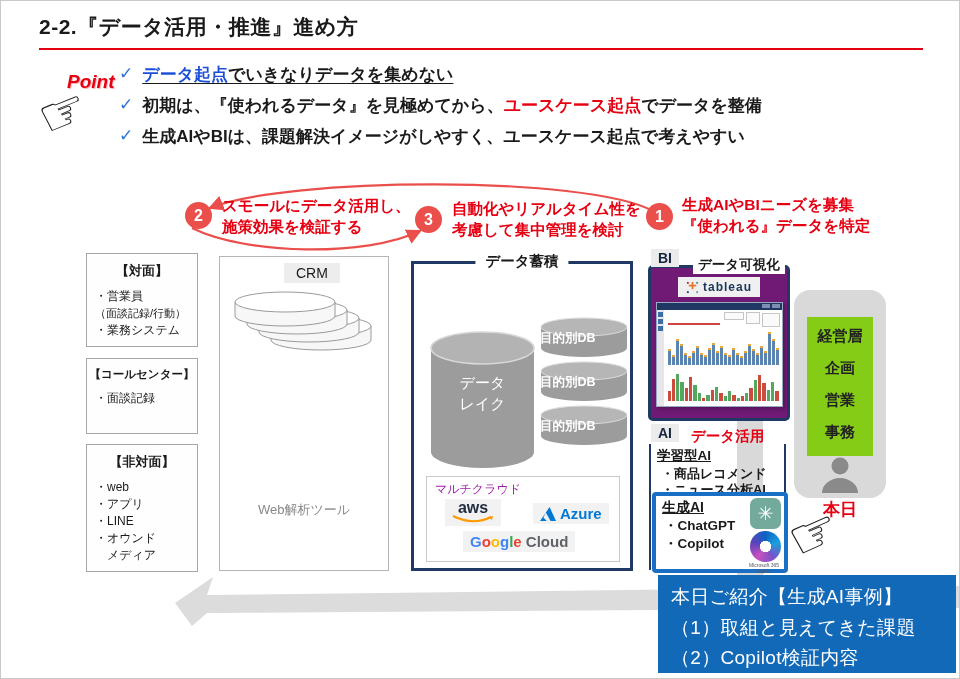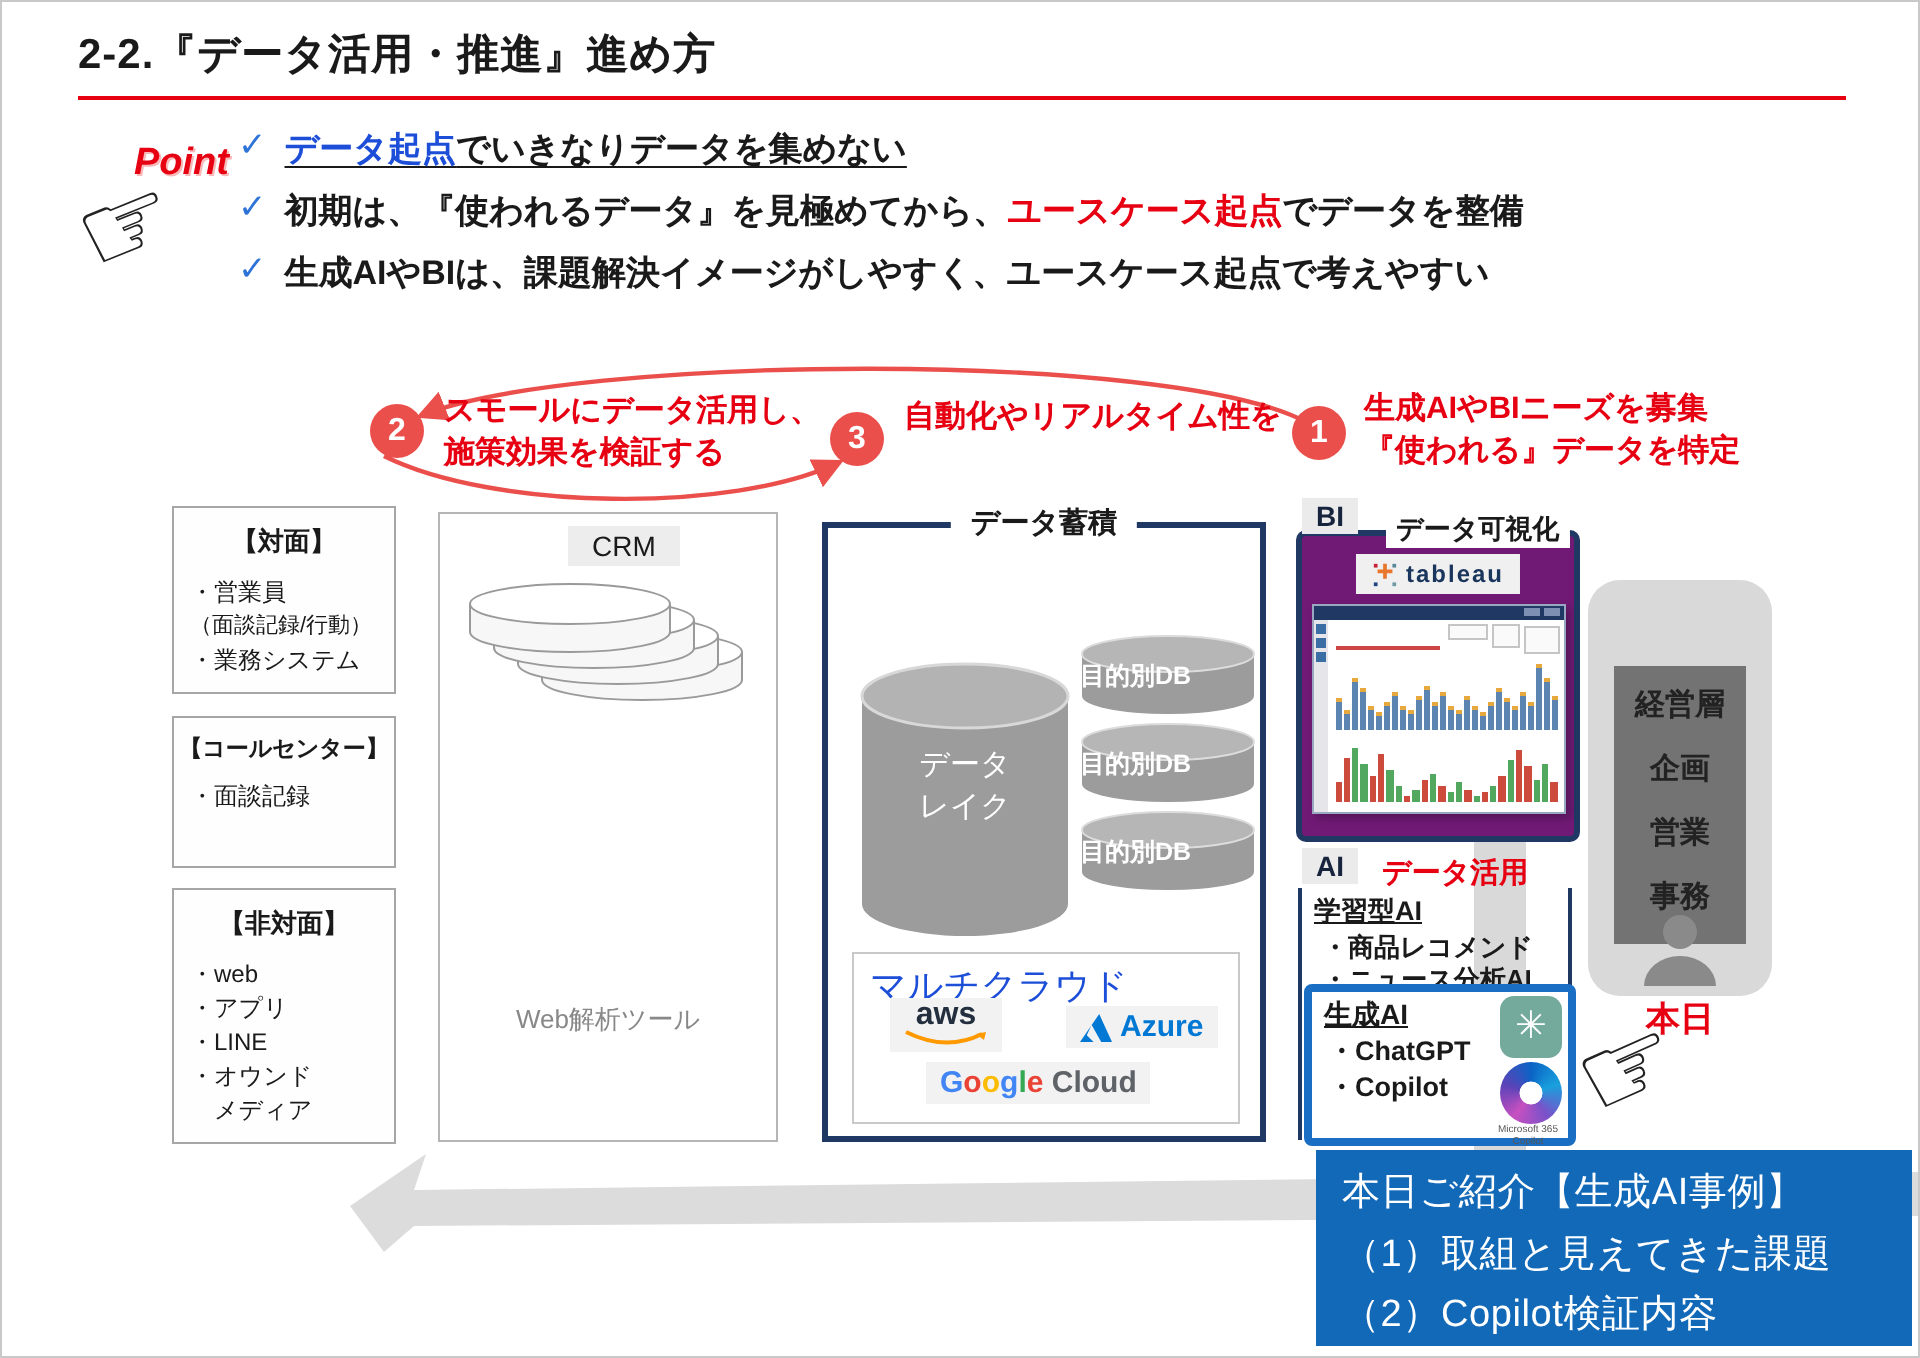--- a/index.html
+++ b/index.html
@@ -35,21 +35,21 @@
   #crm-webtool{position:absolute;left:0;top:244px;width:100%;text-align:center;color:#888;font-size:13px;}
   
   #storage-box{left:410px;top:260px;width:222px;height:310px;border:3px solid #203864;box-sizing:border-box;}
   #storage-title{position:absolute;top:-12px;left:50%;transform:translateX(-50%);background:#fff;
     padding:0 10px;font-weight:bold;font-size:14.5px;white-space:nowrap;}
   .lake-wrap{position:absolute;left:16px;top:66px;width:105px;height:140px;}
   .lake-label{position:absolute;top:42px;width:100%;text-align:center;color:#fff;font-size:15px;line-height:21px;}
   .db-cyl{position:absolute;left:126px;width:88px;height:42px;}
   .db-label{position:absolute;top:13px;width:100%;text-align:left;color:#fff;font-size:12.5px;font-weight:600;}
   #cloud-box{position:absolute;left:12px;top:212px;width:192px;height:84px;border:1px solid #c9c9c9;background:#fff;}
-  #cloud-label{position:absolute;left:8px;top:4px;font-size:18px;color:#1d4ed8;}
+  #cloud-label{position:absolute;left:8px;top:4px;font-size:12px;color:#a21caf;}
   .logo-chip{position:absolute;background:#f2f2f2;padding:2px 7px;}
   #aws-logo{left:18px;top:22px;font-weight:bold;font-size:16px;color:#232f3e;line-height:14px;text-align:center;}
   #azure-logo{left:106px;top:26px;color:#0078d4;font-size:15px;font-weight:600;display:flex;align-items:center;gap:4px;}
   #google-logo{left:36px;top:54px;font-size:15px;font-weight:600;color:#5f6368;}
   
   .tag-chip{background:#ebebeb;padding:1px 7px;font-size:14px;font-weight:600;color:#16253d;z-index:4;}
   #bi-monitor{left:647px;top:264px;width:142px;height:156px;border:3px solid #203864;border-radius:5px;background:#701a75;box-sizing:border-box;z-index:3;}
   #bi-title{left:692px;top:255px;background:#fff;padding:0 5px;font-weight:bold;font-size:13.5px;z-index:4;}
   #tableau-logo{position:absolute;left:50%;top:9px;transform:translateX(-50%);background:#f0f0f0;
     padding:3px 8px;display:flex;align-items:center;gap:4px;font-size:12px;font-weight:bold;color:#1b365d;letter-spacing:1px;}
@@ -75,21 +75,21 @@
   #gen-box{left:651px;top:491px;width:136px;height:81px;border:4px solid #1a6fc4;border-radius:4px;background:#fff;box-sizing:border-box;z-index:5;}
   #gen-title{position:absolute;left:6px;top:3px;font-weight:bold;font-size:14px;text-decoration:underline;}
   .gen-item{position:absolute;left:8px;font-weight:bold;font-size:13.5px;}
   #chatgpt-icon{position:absolute;right:3px;top:2px;width:31px;height:31px;border-radius:7px;background:#74aa9c;
     color:#fff;display:flex;align-items:center;justify-content:center;font-size:19px;}
   #copilot-icon{position:absolute;right:3px;top:35px;width:31px;height:31px;border-radius:50%;
     background:radial-gradient(closest-side,#ffffff 36%,transparent 38%),conic-gradient(#0b63c5,#19a0dd,#7a52c9,#c750c0,#5b43b8,#0b63c5);}
   #copilot-caption{position:absolute;right:1px;top:66px;width:38px;font-size:5px;line-height:6px;color:#555;text-align:center;}
   
   #audience-panel{left:793px;top:289px;width:92px;height:208px;border-radius:16px;background:#d9d9d9;z-index:2;}
-  #audience-inner{position:absolute;left:13px;top:27px;width:66px;height:139px;background:#737373;margin-top:16px;}
+  #audience-inner{position:absolute;left:13px;top:27px;width:66px;height:139px;background:#84cc16;}
   .role{position:absolute;width:100%;text-align:center;font-size:15px;font-weight:600;color:#222;}
   #person-icon{position:absolute;left:26px;bottom:5px;}
   #today-label{left:822px;top:497px;color:#e60012;font-weight:bold;font-size:17px;z-index:3;}
   #today-hand{left:788px;top:500px;font-size:56px;transform:rotate(-24deg);color:#222;z-index:3;}
   
   #footer-box{left:657px;top:574px;width:298px;height:98px;background:#1169b8;color:#fff;z-index:6;
     padding:7px 13px;box-sizing:border-box;font-size:19px;line-height:30.5px;letter-spacing:.3px;}
   svg{display:block;}
 </style>
 </head>
@@ -130,20 +130,21 @@
   </svg>
 
   <div class="abs step-circle" style="left:184px;top:201px;">2</div>
   <div class="abs step-text" style="left:221px;top:194px;">
     <div>スモールにデータ活用し、</div>
       <div>施策効果を検証する</div>
   </div>
   <div class="abs step-circle" style="left:414px;top:205px;">3</div>
   <div class="abs step-text" style="left:451px;top:197px;">
     <div>自動化やリアルタイム性を</div>
+      <div>考慮して集中管理を検討</div>
   </div>
   <div class="abs step-circle" style="left:645px;top:202px;">1</div>
   <div class="abs step-text" style="left:681px;top:193px;">
     <div>生成AIやBIニーズを募集</div>
       <div>『使われる』データを特定</div>
   </div>
 
   <div class="abs src-box" style="left:85px;top:252px;width:112px;height:94px;">
     <div class="src-title">【対面】</div>
     <div class="src-items">

